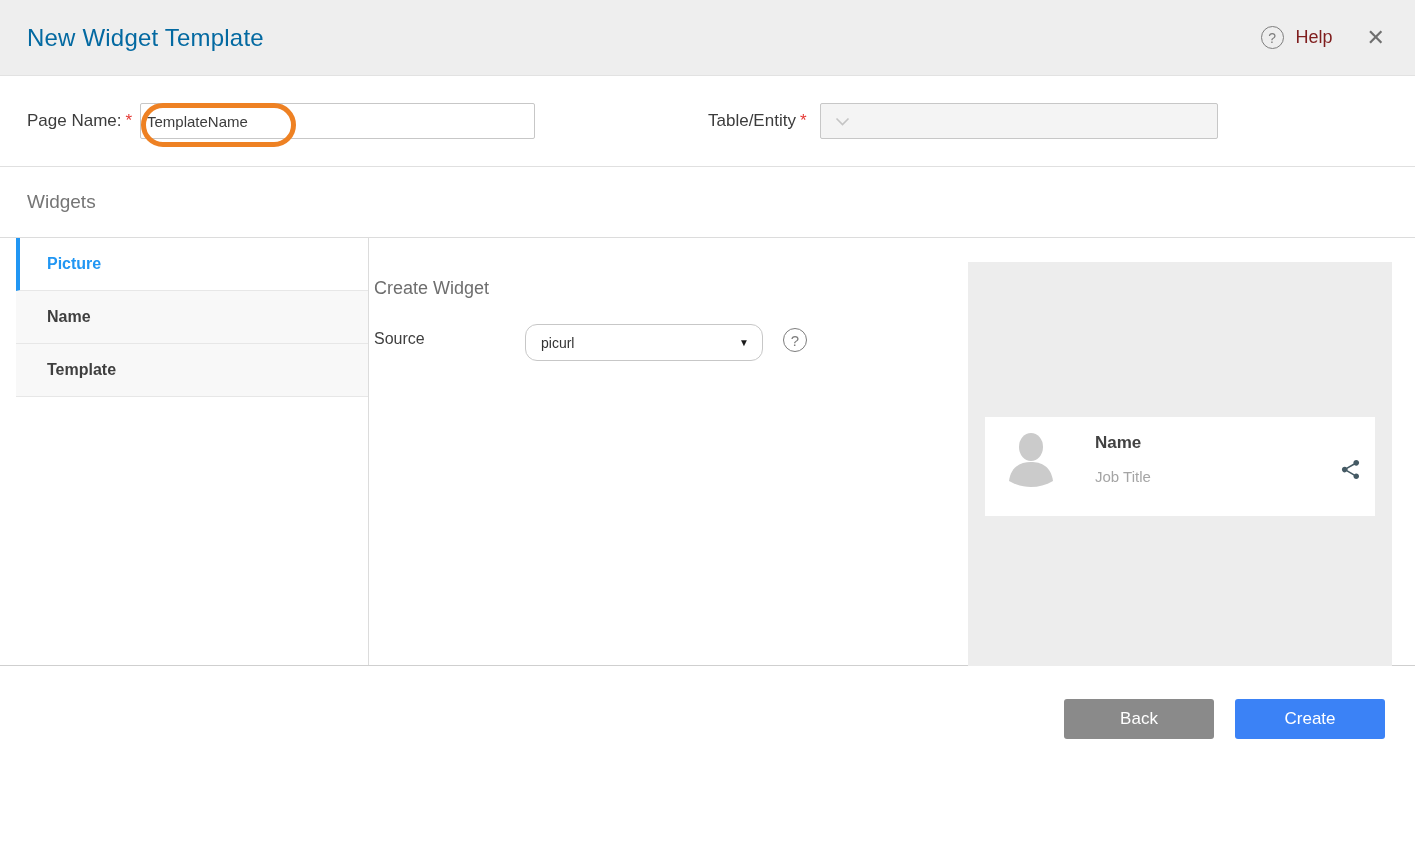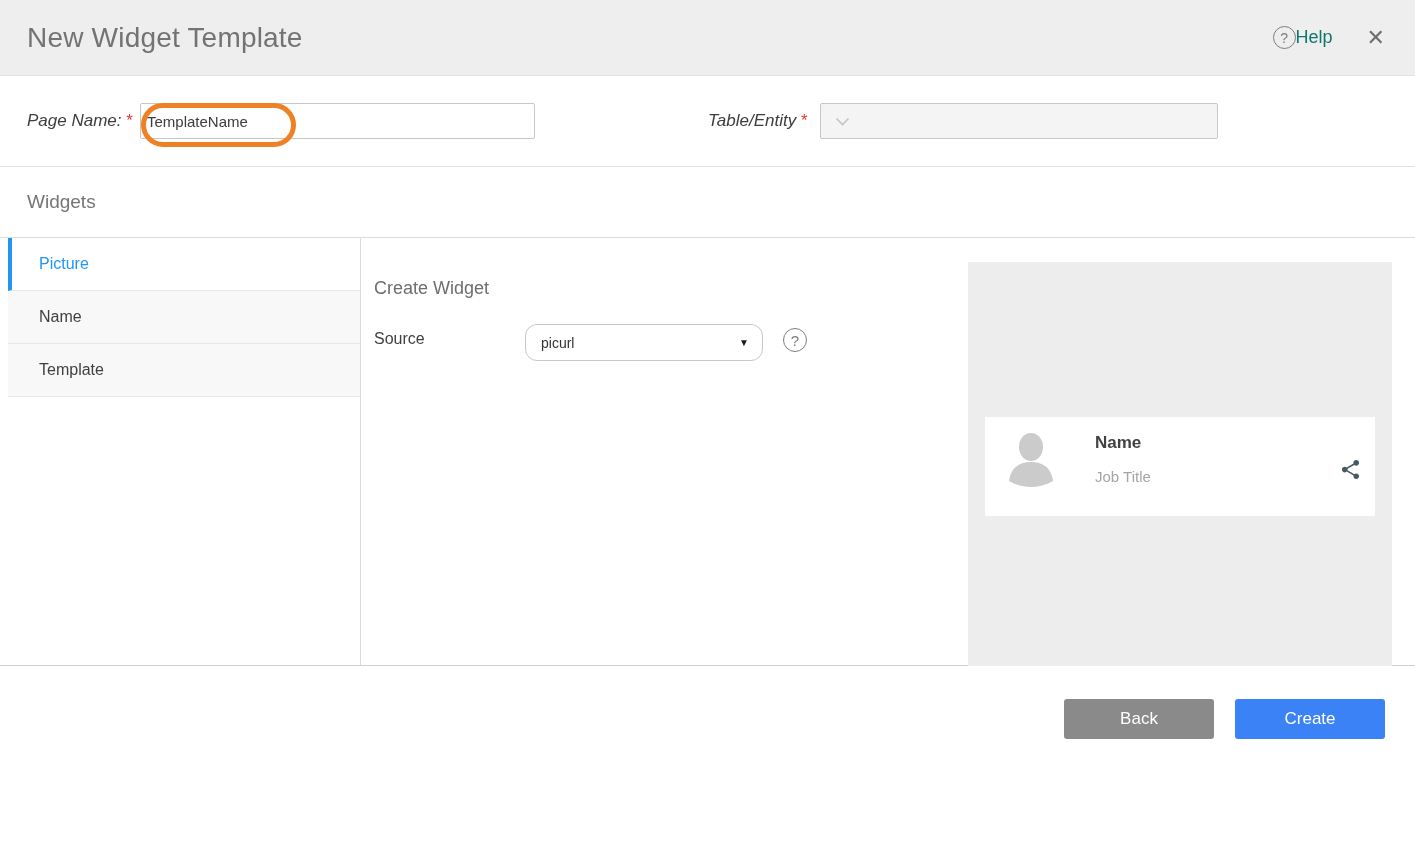--- a/index.html
+++ b/index.html
@@ -2,36 +2,36 @@
 <html><head>
 <meta charset="utf-8">
 <style>
   * { margin:0; padding:0; box-sizing:border-box; }
   html,body { width:1415px; height:846px; background:#fff;
     font-family:"Liberation Sans", sans-serif; color:#3f3f3f; overflow:hidden; }
 
   
   .header { height:76px; background:#eeeeee; border-bottom:1px solid #e2e2e2;
     display:flex; align-items:center; padding:0 30px 0 27px; }
-  .header h1 { flex:1; font-size:28px; font-weight:400; color:#737373; letter-spacing:.2px; }
+  .header h1 { flex:1; font-size:24px; font-weight:400; color:#0369a1; letter-spacing:.2px; }
   .header-right { display:flex; align-items:center; }
   .circle-icon { display:inline-flex; align-items:center; justify-content:center;
     width:23px; height:23px; border:1.6px solid #7d7d7d; border-radius:50%;
     color:#7d7d7d; font-size:14px; line-height:1; cursor:pointer; }
-  .help-label { font-size:18px; color:#0f766e; cursor:pointer; }
+  .help-label { font-size:18px; color:#7f1d1d; margin-left:12px; cursor:pointer; }
   .close { font-size:22px; color:#6f6f6f; margin-left:34px; cursor:pointer; line-height:1; }
 
   
   .subtitle-band { height:76px; display:flex; align-items:center; padding-left:27px;
     border-bottom:1px solid #e0e0e0; }
   .subtitle-band span { font-size:17px; color:#9a9a9a; }
 
   
   .form-row { position:relative; height:91px; border-bottom:1px solid #e0e0e0; background:#fff; }
-  .fr-label { position:absolute; font-size:17px; color:#3c3c3c; top:197px;font-style:italic; }
+  .fr-label { position:absolute; font-size:17px; color:#3c3c3c; top:197px; }
   .form-row .fr-label { top:45px; transform:translateY(-50%); }
   .fr-label.pn { left:27px; }
   .fr-label.te { left:708px; }
   .req { color:#e53935; margin-left:4px; }
   .pn-input { position:absolute; left:140px; top:188px; width:395px; height:36px;
     border:1px solid #c7c7c7; border-radius:2px; padding:0 14px; font-size:15px;
     color:#3c3c3c; font-family:"Liberation Sans", sans-serif; outline:none; }
   .form-row .pn-input { top:27px;padding-left:6px; }
   .annotation { position:absolute; left:137px; top:18px; pointer-events:none; }
   .te-select { position:absolute; left:820px; top:27px; width:398px; height:36px;
@@ -39,22 +39,22 @@
     display:flex; align-items:center; padding:0 14px; font-size:15px; color:#3c3c3c; cursor:pointer; }
   .te-select .grow { flex:1; }
 
   
   .widgets-band { height:71px; display:flex; align-items:center; padding-left:27px;
     border-bottom:1px solid #dcdcdc; }
   .widgets-band span { font-size:19px; color:#757575; }
 
   
   .widget-area { position:relative; height:428px; border-bottom:1px solid #cfcfcf; background:#fff; }
-  .widget-list { position:absolute; left:8px; top:0; width:353px; height:100%;
-    border-right:1px solid #dcdcdc; }
+  .widget-list { position:absolute; left:16px; top:0; width:353px; height:100%;
+    border-right:1px solid #dcdcdc;font-weight:bold; }
   .w-item { height:53px; line-height:52px; font-size:16px; color:#3f3f3f;
     padding-left:31px; border-bottom:1px solid #e7e7e7; background:#f8f8f8; cursor:pointer; }
   .w-item.active { background:#fff; border-left:4px solid #2196f3; padding-left:27px; color:#2196f3; }
 
   .detail-title { position:absolute; left:374px; top:40px; font-size:18px; color:#6e6e6e; }
   .source-label { position:absolute; left:374px; top:92px; font-size:16px; color:#3f3f3f; }
   .source-select { position:absolute; left:525px; top:86px; width:238px; height:37px;
     border:1px solid #c7c7c7; border-radius:12px; background:#fff; display:flex;
     align-items:center; padding:0 13px 0 15px; font-size:14px; color:#333; cursor:pointer; }
   .source-select .grow { flex:1; }

